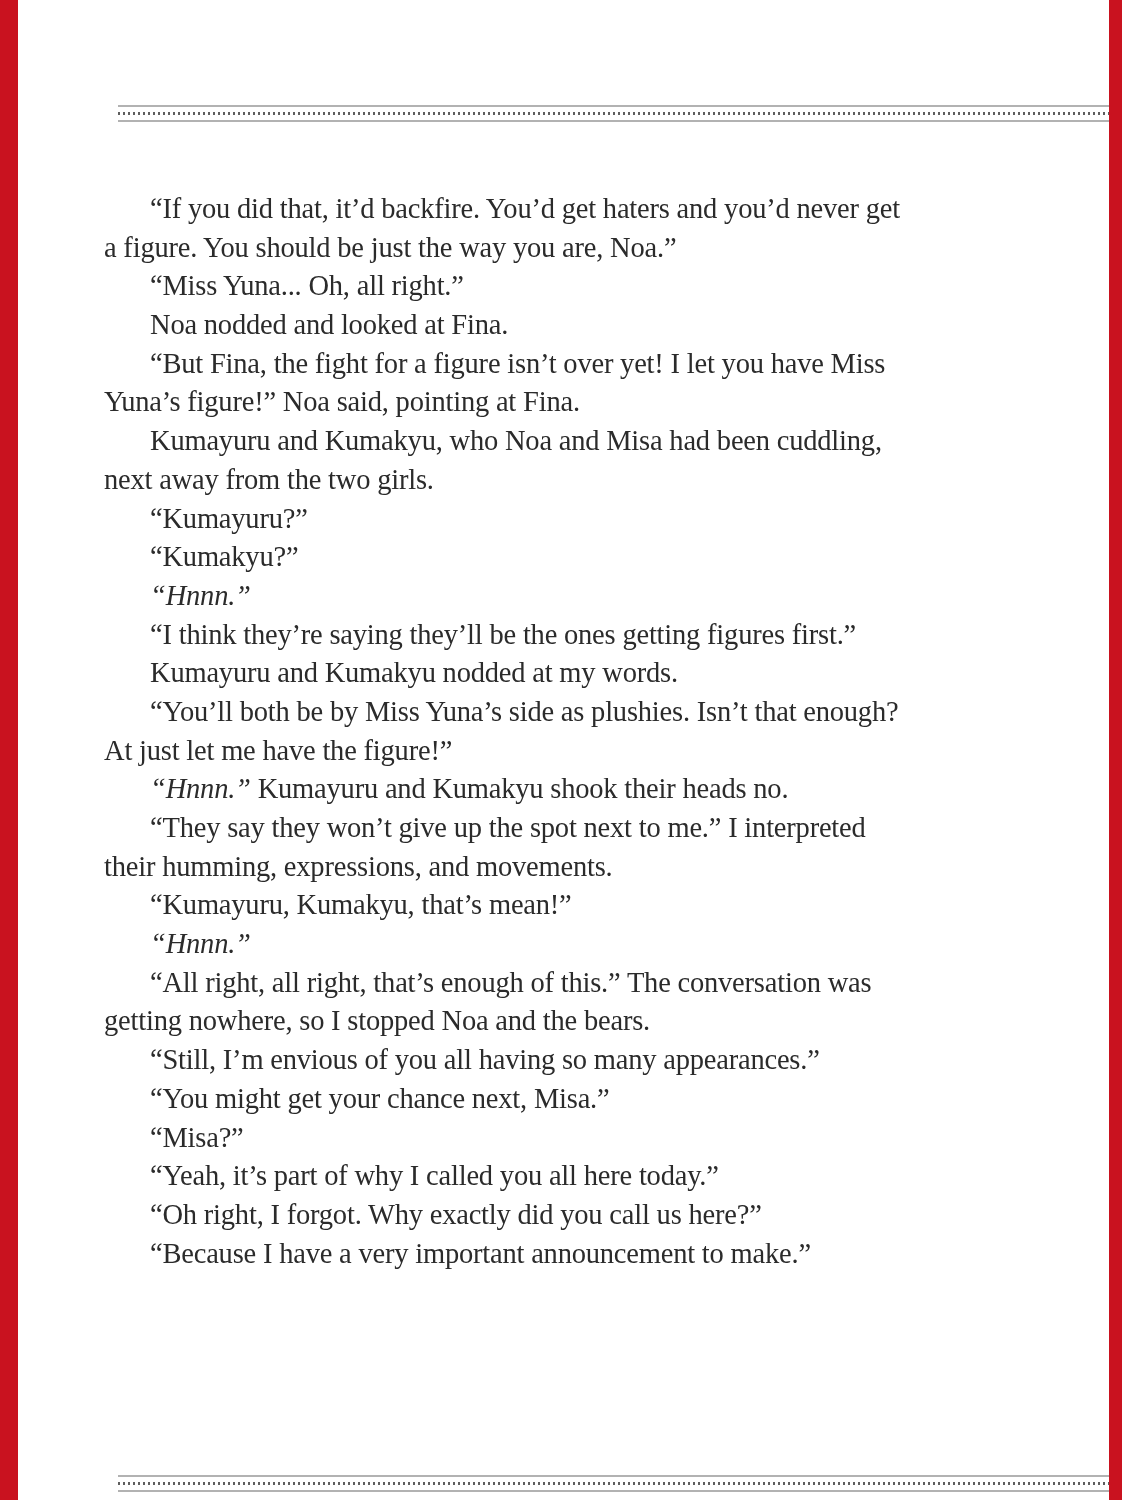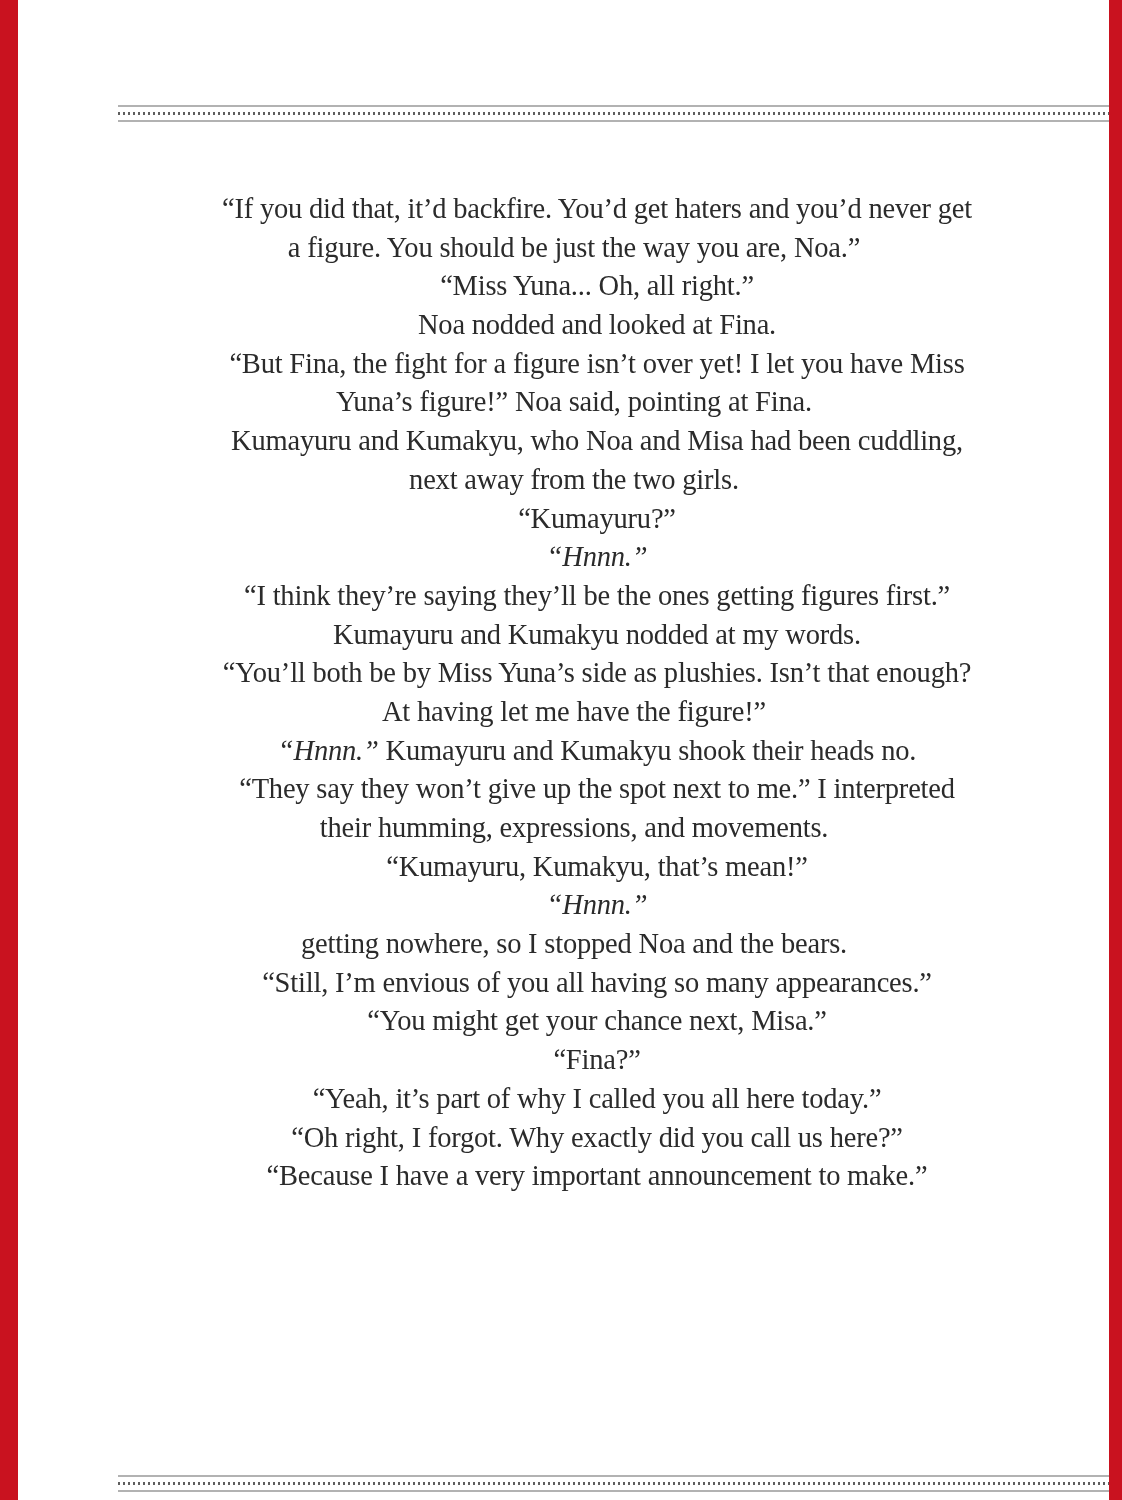--- a/index.html
+++ b/index.html
@@ -8,21 +8,20 @@
     padding: 0;
     background: #ffffff;
   }
   .page {
     position: relative;
     width: 1122px;
     height: 1500px;
     background: var(--page-bg, #ffffff);
     overflow: hidden;
     font-family: "Liberation Serif", "DejaVu Serif", serif;
-    text-align: center;
   }
   
   .edge-bar {
     position: absolute;
     top: 0;
     height: 100%;
     background: var(--edge, #c9121f);
     z-index: 3;
   }
   .edge-bar.left  { left: 0;  width: 18px; }
@@ -95,34 +94,36 @@
   <div class="text-block">
       <div class="line indent"><span>“If you did that, it’d backfire. You’d get haters and you’d never get</span></div>
       <div class="line"><span>a figure. You should be just the way you are, Noa.”</span></div>
       <div class="line indent"><span>“Miss Yuna... Oh, all right.”</span></div>
       <div class="line indent"><span>Noa nodded and looked at Fina.</span></div>
       <div class="line indent"><span>“But Fina, the fight for a figure isn’t over yet! I let you have Miss</span></div>
       <div class="line"><span>Yuna’s figure!” Noa said, pointing at Fina.</span></div>
       <div class="line indent"><span>Kumayuru and Kumakyu, who Noa and Misa had been cuddling,</span></div>
       <div class="line"><span>next away from the two girls.</span></div>
       <div class="line indent"><span>“Kumayuru?”</span></div>
+      <div class="line indent"><span>“Kumakyu?”</span></div>
       <div class="line indent"><em>“Hnnn.”</em></div>
       <div class="line indent"><span>“I think they’re saying they’ll be the ones getting figures first.”</span></div>
       <div class="line indent"><span>Kumayuru and Kumakyu nodded at my words.</span></div>
       <div class="line indent"><span>“You’ll both be by Miss Yuna’s side as plushies. Isn’t that enough?</span></div>
-      <div class="line"><span>At having let me have the figure!”</span></div>
+      <div class="line"><span>At just let me have the figure!”</span></div>
       <div class="line indent"><em>“Hnnn.” </em><span>Kumayuru and Kumakyu shook their heads no.</span></div>
       <div class="line indent"><span>“They say they won’t give up the spot next to me.” I interpreted</span></div>
       <div class="line"><span>their humming, expressions, and movements.</span></div>
       <div class="line indent"><span>“Kumayuru, Kumakyu, that’s mean!”</span></div>
       <div class="line indent"><em>“Hnnn.”</em></div>
+      <div class="line indent"><span>“All right, all right, that’s enough of this.” The conversation was</span></div>
       <div class="line"><span>getting nowhere, so I stopped Noa and the bears.</span></div>
       <div class="line indent"><span>“Still, I’m envious of you all having so many appearances.”</span></div>
       <div class="line indent"><span>“You might get your chance next, Misa.”</span></div>
-      <div class="line indent"><span>“Fina?”</span></div>
+      <div class="line indent"><span>“Misa?”</span></div>
       <div class="line indent"><span>“Yeah, it’s part of why I called you all here today.”</span></div>
       <div class="line indent"><span>“Oh right, I forgot. Why exactly did you call us here?”</span></div>
       <div class="line indent"><span>“Because I have a very important announcement to make.”</span></div>
     </div>
 
   <div class="rule bottom">
     <div class="bar"></div>
     <div class="gap"></div>
     <div class="dots"></div>
     <div class="gap"></div>

